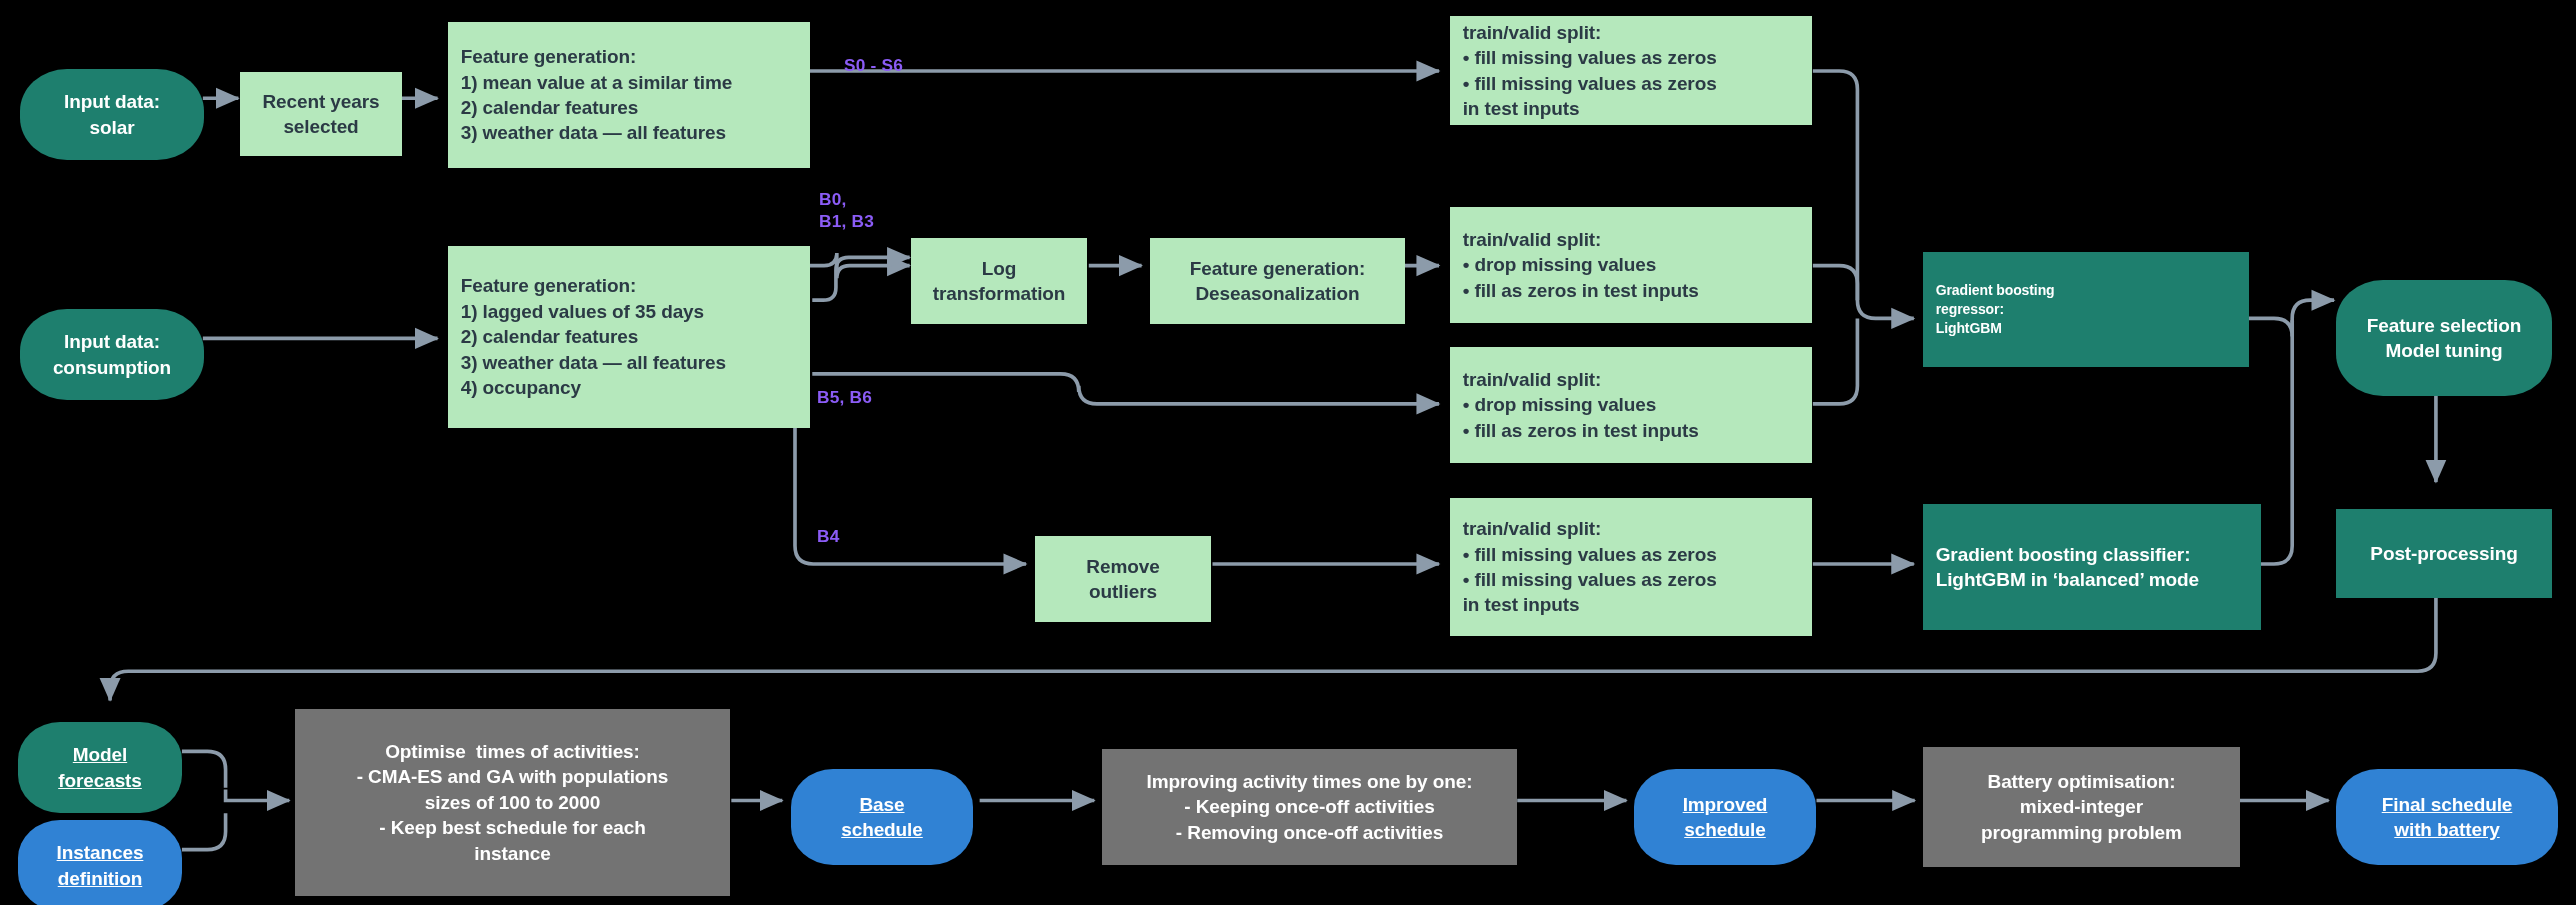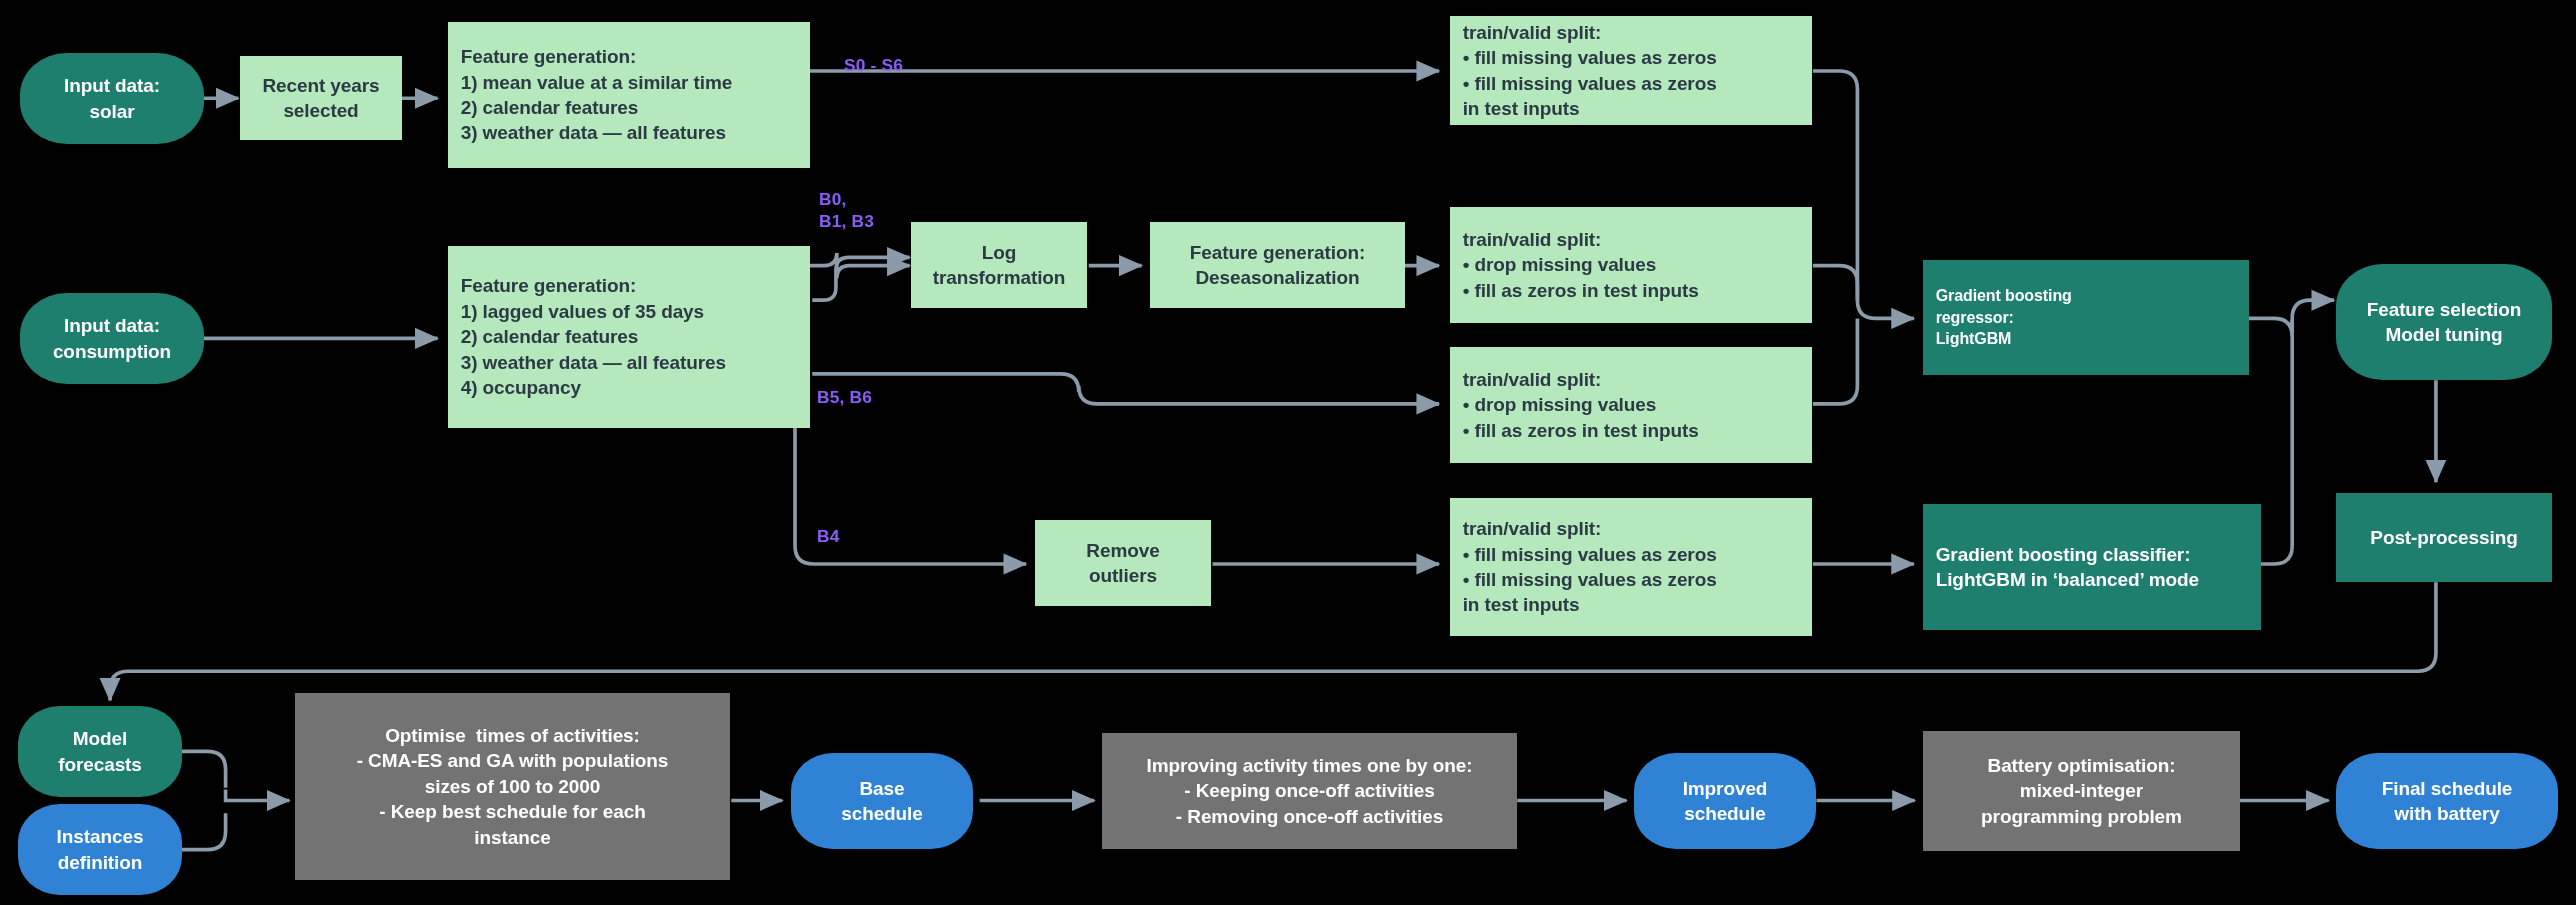--- a/index.html
+++ b/index.html
@@ -31,27 +31,27 @@
 
   
   .fill-teal   { background: #1E7F6E; color: #FFFFFF; }
   .fill-green  { background: #B5E8BC; color: #2B3A45; }
   .fill-blue   { background: #737373; color: #FFFFFF; }
   .fill-blue2  { background: #3082D4; color: #ffffff; }
 
   
   .shape-rect { border-radius: 0; }
   .shape-pill { border-radius: 47px / 42px; }
-  .shape-pill-sm { border-radius: 42px / 38px; }
+  .shape-pill-sm { border-radius: 42px / 38px; text-decoration: underline; }
 
   .align-left   { align-items: flex-start; text-align: left; }
   .align-center { align-items: center; text-align: center; }
 
   .pad-l { padding: 0 12.7px 0 12.7px; }
-  .pad-c { padding: 0 9px; }
+  .pad-c { padding: 0 9px; margin-top: 16px; }
 
   
   .edge-label {
     position: absolute;
     color: #8b5cf6;
     font-weight: bold;
     font-size: 17.3px;
     line-height: 1.25;
     letter-spacing: 0.2px;
     white-space: pre;
@@ -204,21 +204,21 @@
     <span class="ln">• fill as zeros in test inputs</span>
   </div>
 
   <div class="node fill-green shape-rect align-left pad-l" style="left:1450px; top:498px; width:362px; height:138px; font-size:19px;">
     <span class="ln">train/valid split:</span>
     <span class="ln">• fill missing values as zeros</span>
     <span class="ln">• fill missing values as zeros</span>
     <span class="ln">in test inputs</span>
   </div>
 
-  <div class="node fill-teal shape-rect align-left pad-l" style="left:1923px; top:260px; width:326px; height:115px; font-size:16px;">
+  <div class="node fill-teal shape-rect align-left pad-l" style="left:1923px; top:252px; width:326px; height:115px; font-size:14px;">
     <span class="ln">Gradient boosting</span>
     <span class="ln">regressor:</span>
     <span class="ln">LightGBM</span>
   </div>
 
   <div class="node fill-teal shape-rect align-left pad-l" style="left:1923px; top:504px; width:338px; height:126px; font-size:19px;">
     <span class="ln">Gradient boosting classifier:</span>
     <span class="ln">LightGBM in ‘balanced’ mode</span>
   </div>
 

